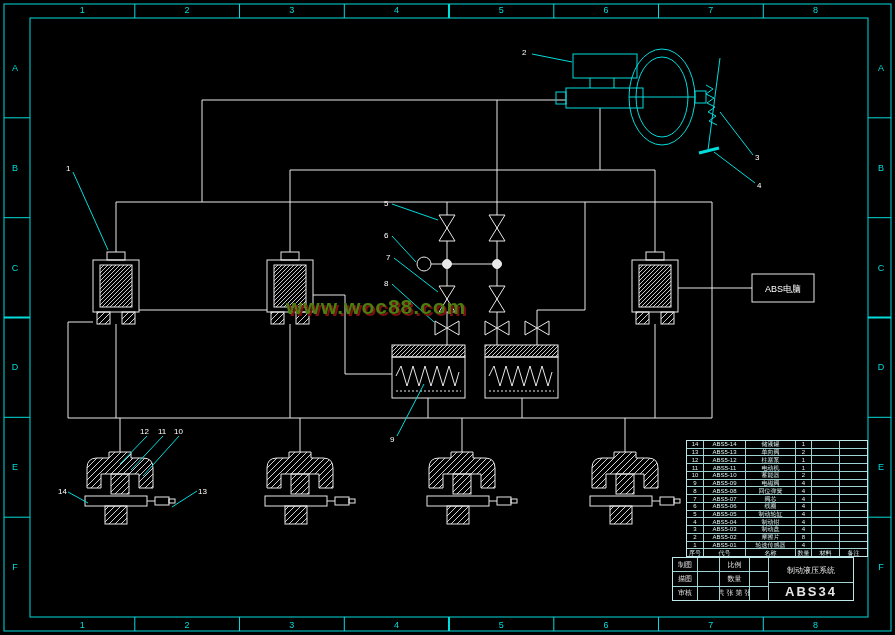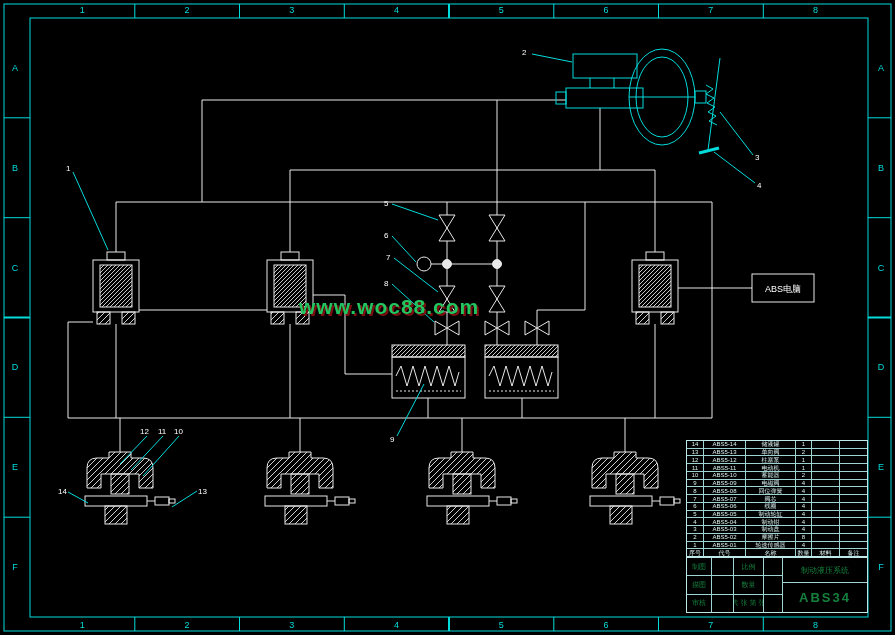--- a/index.html
+++ b/index.html
@@ -5,32 +5,32 @@
   html,body{margin:0;padding:0;background:#000;}
   .canvas{position:relative;width:895px;height:635px;background:#000;overflow:hidden;
           font-family:"Liberation Sans",sans-serif;}
   svg{position:absolute;left:0;top:0;}
   .zones{position:absolute;display:flex;color:#00dcdc;font-size:9px;}
   .zones span{flex:1;display:flex;align-items:center;justify-content:center;}
   #zones-top{left:30px;top:3px;width:838px;height:14px;}
   #zones-bottom{left:30px;top:618px;width:838px;height:14px;}
   #zones-left{left:6px;top:18px;width:18px;height:599px;flex-direction:column;}
   #zones-right{left:872px;top:18px;width:18px;height:599px;flex-direction:column;}
-  .watermark{position:absolute;left:299px;top:295px;font-size:21px;font-weight:bold;
-             color:#22c55e;letter-spacing:1px;text-shadow:2px 2px 0 #7c1010;}
+  .watermark{position:absolute;left:286px;top:295px;font-size:21px;font-weight:bold;
+             color:#4d7c0f;letter-spacing:1px;text-shadow:2px 2px 0 #7c1010;}
   .bom{position:absolute;left:686px;top:440px;width:182px;height:117px;display:flex;
        flex-direction:column;border:1px solid #bfe8e8;box-sizing:border-box;color:#d9efef;}
   .bom-row{flex:1;display:flex;border-top:1px solid #9fd4d4;min-height:0;}
   .bom-row:first-child{border-top:none;}
   .bom-cell{border-left:1px solid #9fd4d4;display:flex;align-items:center;justify-content:center;
             overflow:hidden;white-space:nowrap;font-size:6px;line-height:1;box-sizing:border-box;}
   .bom-cell:first-child{border-left:none;}
   .bc0{width:16px}.bc1{width:42px}.bc2{width:50px}.bc3{width:16px}.bc4{width:28px}.bc5{flex:1}
-  .titleblock{position:absolute;left:686px;top:557px;width:182px;height:56px;
-              border:1px solid #bfe8e8;box-sizing:border-box;display:flex;color:#15803d;}
+  .titleblock{position:absolute;left:672px;top:557px;width:182px;height:44px;
+              border:1px solid #bfe8e8;box-sizing:border-box;display:flex;color:#e5e5e5;}
   .tb-left{width:96px;display:flex;flex-direction:column;border-right:1px solid #9fd4d4;box-sizing:border-box;}
   .tb-row{flex:1;display:flex;border-top:1px solid #9fd4d4;min-height:0;}
   .tb-row:first-child{border-top:none;}
   .tb-cell{display:flex;align-items:center;justify-content:center;border-left:1px solid #9fd4d4;
            overflow:hidden;white-space:nowrap;font-size:7px;box-sizing:border-box;}
   .tb-cell:first-child{border-left:none;}
   .tb-c1{width:24px}.tb-c2{width:22px}.tb-c3{width:30px}.tb-c4{flex:1}
   .tb-right{flex:1;display:flex;flex-direction:column;}
   .tb-title{height:24px;display:flex;align-items:center;justify-content:center;font-size:8px;
             border-bottom:1px solid #9fd4d4;}

